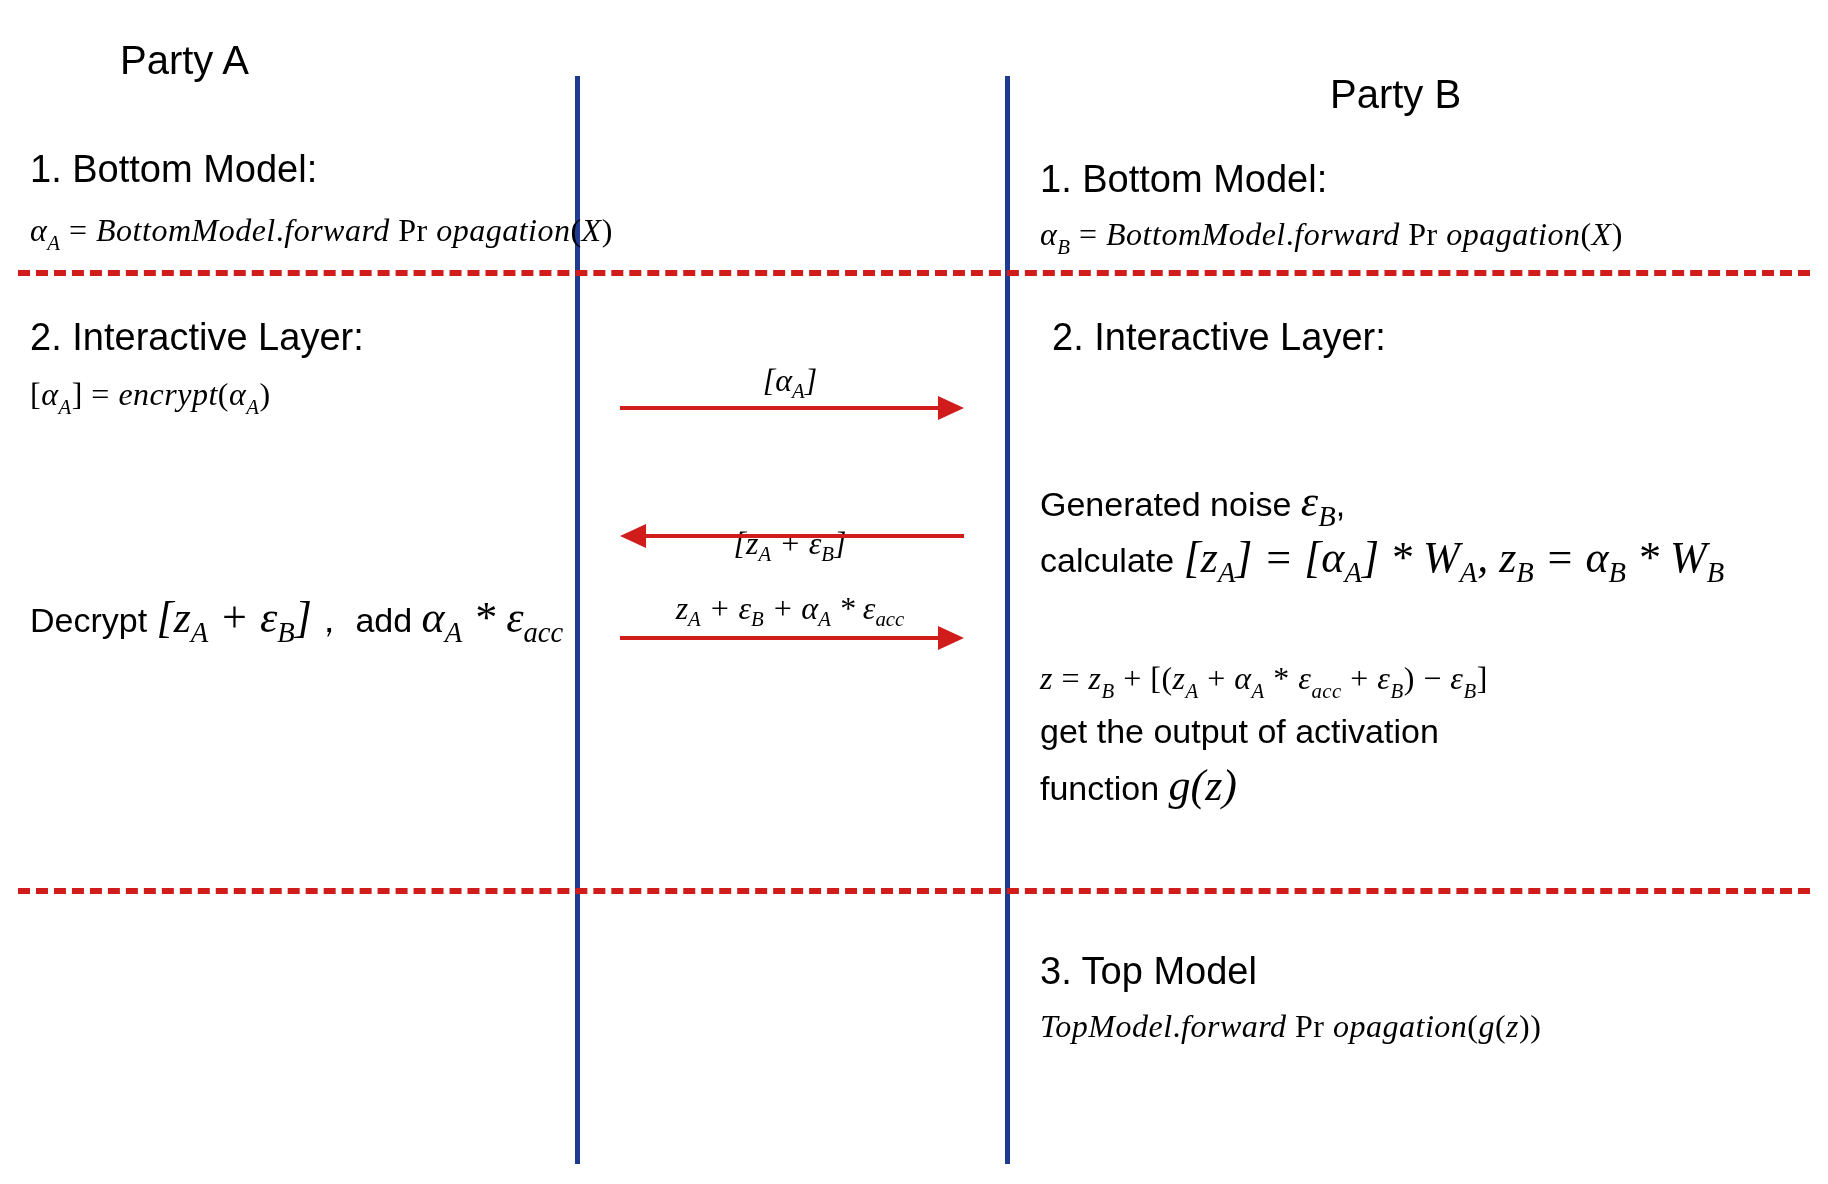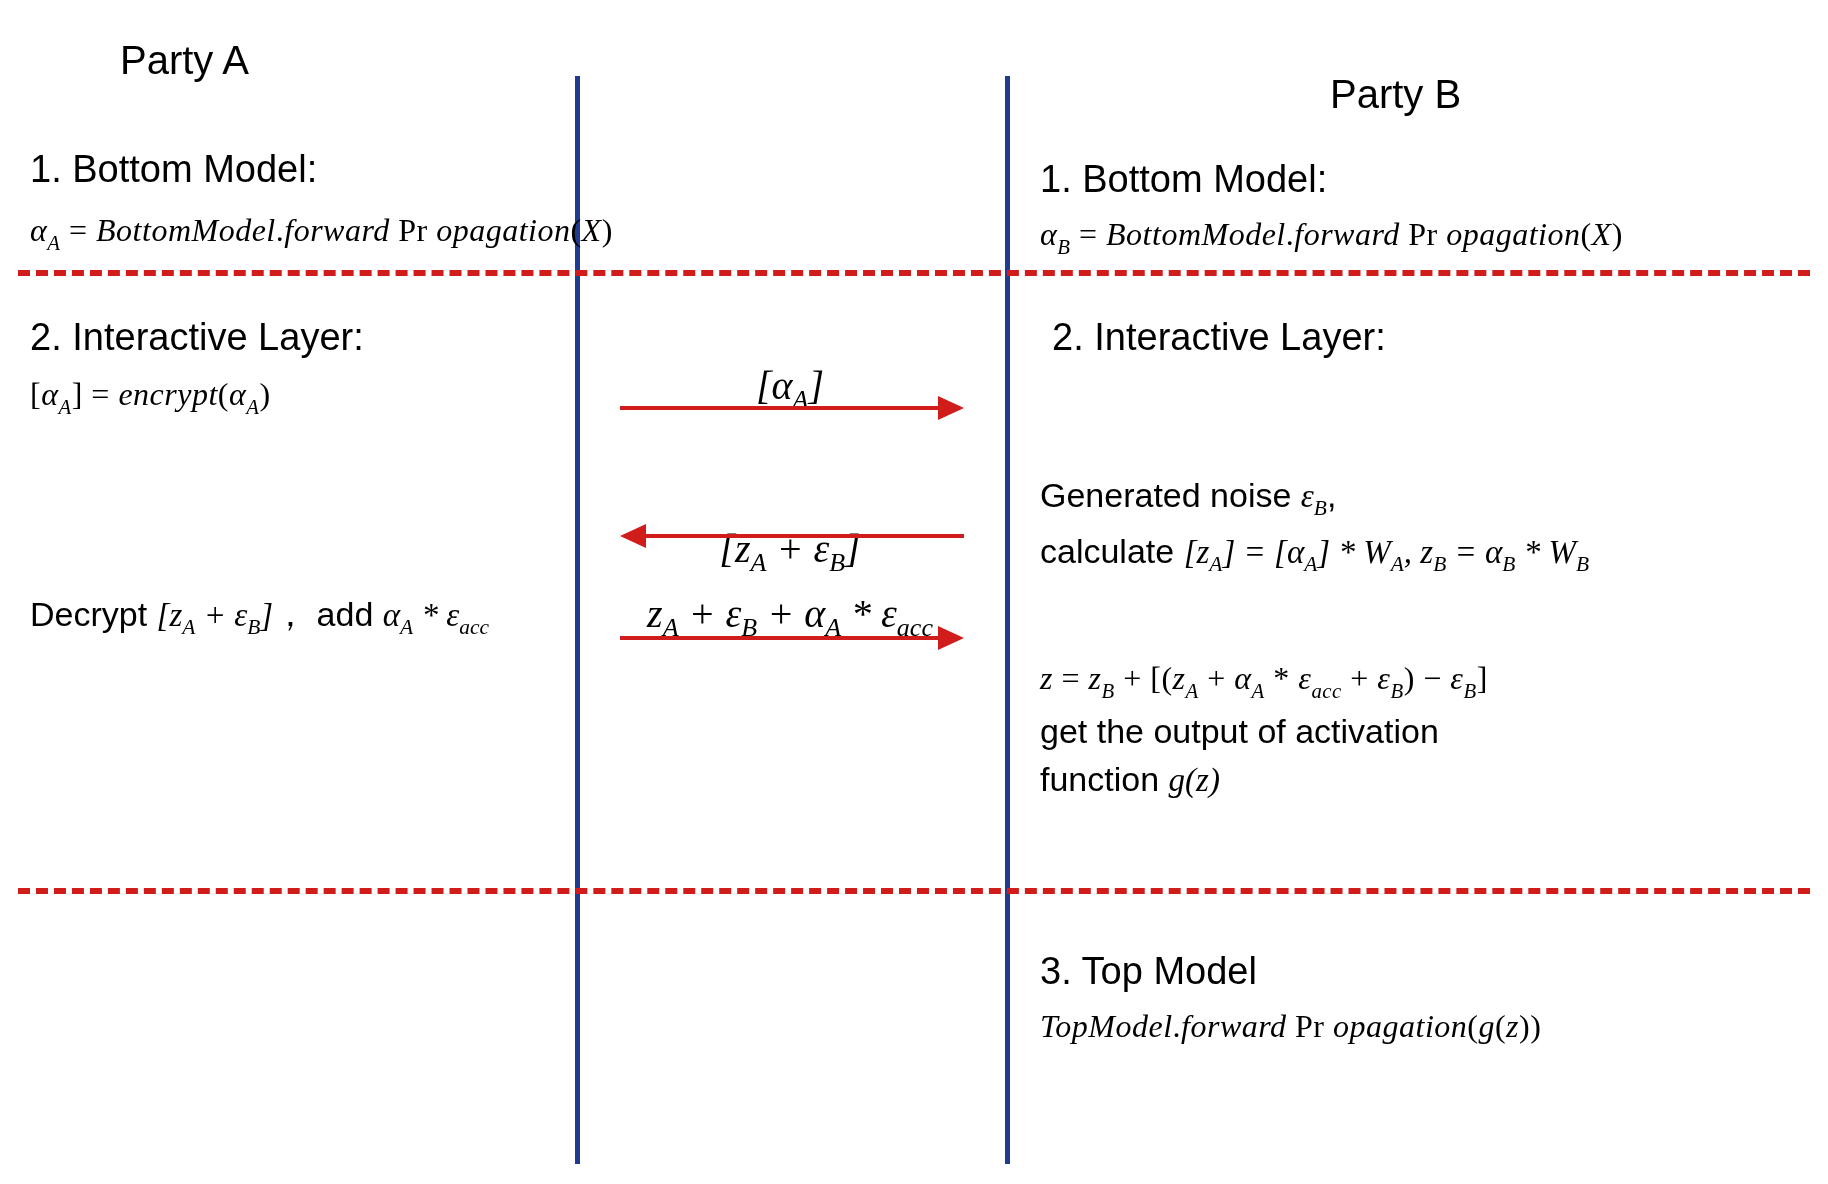--- a/index.html
+++ b/index.html
@@ -56,21 +56,21 @@
     top: 2px;
   }
   .body-text {
     position: absolute;
     font-size: 34px;
     font-family: "Helvetica Neue", Helvetica, Arial, sans-serif;
   }
   .body-text .inline-formula {
     font-family: "Times New Roman", Times, serif;
     font-style: italic;
-    font-size: 33px;
+    font-size: 44px;
   }
   .body-text sub {
     font-size: 0.65em;
     font-style: italic;
     vertical-align: sub;
   }
   .arrow-line {
     position: absolute;
     height: 4px;
     background: #d11c1c;
@@ -86,21 +86,21 @@
     position: absolute;
     width: 0; height: 0;
     border-top: 12px solid transparent;
     border-bottom: 12px solid transparent;
     border-right: 26px solid #d11c1c;
   }
   .arrow-label {
     position: absolute;
     font-family: "Times New Roman", Times, serif;
     font-style: italic;
-    font-size: 40px;
+    font-size: 32px;
     text-align: center;
     white-space: nowrap;
   }
   .arrow-label sub {
     font-size: 0.65em;
     font-style: italic;
     vertical-align: sub;
   }
 </style>
 </head>

